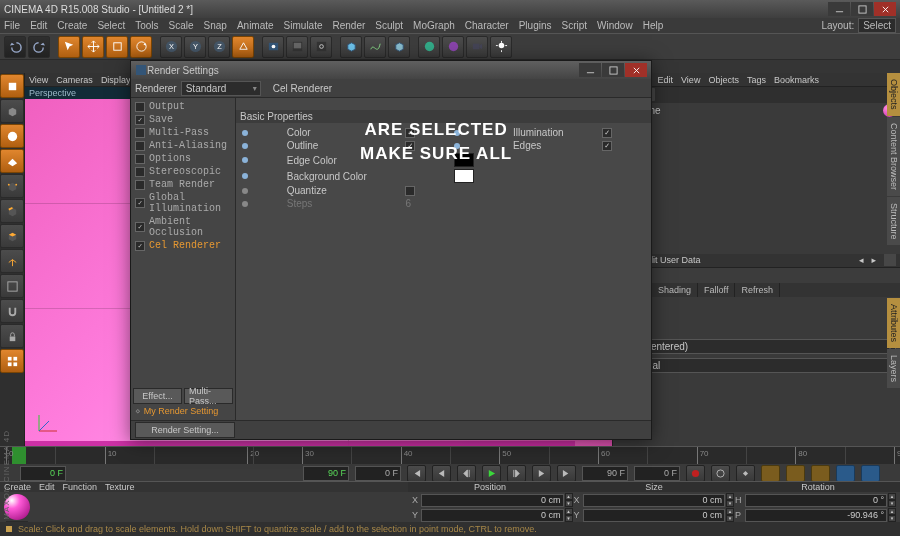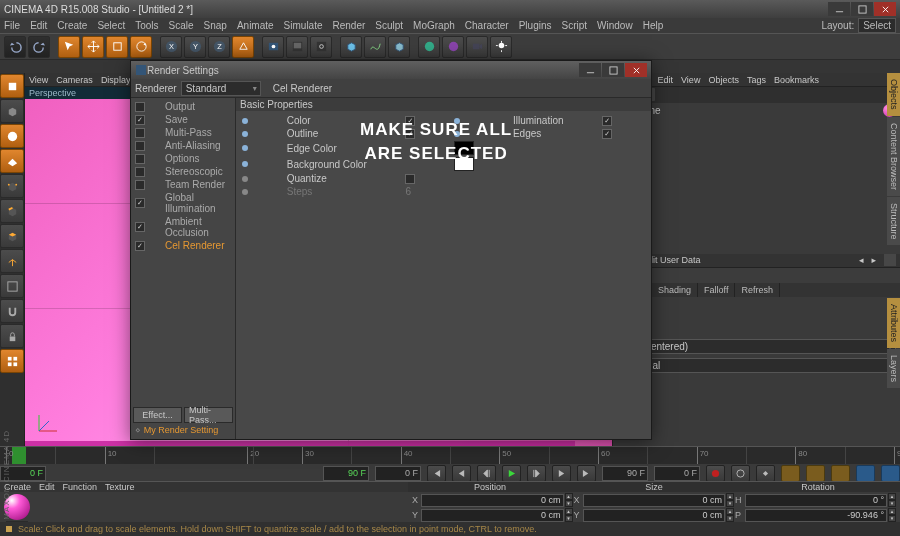--- a/index.html
+++ b/index.html
@@ -67,21 +67,21 @@
 
   
   .timeline { position:absolute; left:0; right:0; bottom:72px; height:17px; background:#2a2a2a; border-top:1px solid #555; display:flex; align-items:center; }
   .timeline .ticks { flex:1; position:relative; margin:0 6px; height:100%; }
   .tick { position:absolute; top:0; bottom:0; border-left:1px solid #444; font-size:8px; color:#888; }
   .tick.major { border-left:1px solid #777; }
   .tick span { position:absolute; top:2px; left:2px; }
   .playhead { position:absolute; top:0; bottom:0; width:14px; background:#2f8f2f; left:6px; }
 
   
-  .transport { position:absolute; left:0; right:0; bottom:54px; height:18px; background:#3a3a3a; display:flex; align-items:center; gap:6px; padding:0 0; }
+  .transport { position:absolute; left:0; right:0; bottom:54px; height:18px; background:#3a3a3a; display:flex; align-items:center; gap:6px; padding:0 20px; }
   .numfield { width:40px; height:13px; background:#222; border:1px solid #555; color:#58d858; font-size:9px; display:flex; align-items:center; padding:0 2px; justify-content:flex-end; }
   .numfield.dark { color:#aaa; }
   .pbtn { width:17px; height:15px; border-radius:2px; background:linear-gradient(#4c4c4c,#383838); border:1px solid #222; display:flex; align-items:center; justify-content:center; cursor:pointer; }
   .pbtn.play { color:#3bd83b; }
   .pbtn svg { width:9px; height:9px; }
   .pbtn.rec circle { fill:#c02020; }
   .tgl { width:17px; height:15px; background:#7a5c1e; border:1px solid #4a3a10; border-radius:2px; cursor:pointer; }
   .tgl.blue { background:#2a5a8a; border-color:#1a3a5a; }
 
   
@@ -105,28 +105,28 @@
 
   .maxon { position:absolute; left:2px; bottom:16px; writing-mode:vertical-rl; transform:rotate(180deg); font-size:8px; color:#666; letter-spacing:1px; }
 
   
   .rs-dialog { position:absolute; left:130px; top:60px; width:520px; height:378px; background:#474747; border:1px solid #1a1a1a; box-shadow:0 2px 18px rgba(0,0,0,.5); display:flex; flex-direction:column; }
   .rs-title { height:18px; background:linear-gradient(#606060,#444); display:flex; align-items:center; padding:0 4px; font-size:10px; }
   .rs-title .t { flex:1; }
   .rs-bar { height:18px; background:#404040; border-bottom:1px solid #2a2a2a; display:flex; align-items:center; gap:4px; padding:0 4px; font-size:10px; }
   .rs-body { flex:1; display:flex; min-height:0; }
   .rs-left { width:100px; background:#454545; border-right:1px solid #2a2a2a; display:flex; flex-direction:column; font-size:10px; padding:2px; }
-  .rs-item { display:flex; align-items:center; gap:20px; padding:1px 2px; color:#aaa; cursor:pointer; }
+  .rs-item { display:flex; align-items:center; gap:4px; padding:1px 2px; color:#aaa; cursor:pointer;font-family:Liberation Mono, monospace; }
   .rs-item.sel { color:#e69832; }
   .chk { width:8px; height:8px; border:1px solid #666; background:#2a2a2a; display:flex; align-items:center; justify-content:center; flex:none; }
   .chk.on::after { content:"✓"; font-size:7px; color:#ccc; }
   .rs-left .gap { flex:1; }
   .rs-btn { background:#595959; border:1px solid #2a2a2a; height:14px; display:flex; align-items:center; justify-content:center; font-size:9px; cursor:pointer; padding:0 4px; }
   .rs-my { color:#e69832; font-size:9px; padding:2px 2px; display:flex; align-items:center; gap:3px; }
-  .rs-right { flex:1; background:#484848; display:flex; flex-direction:column; }
+  .rs-right { flex:1; background:#484848; display:flex; flex-direction:column;margin-top:12px; }
   .rs-h2 { background:#3c3c3c; height:13px; display:flex; align-items:center; padding:0 4px; font-size:10px; }
   .rs-props { padding:4px 6px; font-size:10px; display:grid; grid-template-columns:auto auto auto auto auto auto; gap:2px 6px; align-items:center; }
   .dot { width:6px; height:6px; border-radius:50%; background:#888; display:inline-block; }
   .dot.on { background:#8bb3d9; }
   .sw { width:18px; height:12px; border:1px solid #222; }
   .sw.black { background:#000; }
   .sw.white { background:#fff; }
   .overlay-text { position:absolute; left:360px; top:118px; font-size:17px; font-weight:900; color:#fff; text-align:center; letter-spacing:1px; font-family:Arial Black, Arial, sans-serif; line-height:1.4; }
   .rs-foot { height:18px; background:#404040; border-top:1px solid #2a2a2a; display:flex; align-items:center; padding:0 4px; }
 
@@ -787,20 +787,23 @@
 
           <span class="dot"></span>
           <span class="field-dim">Steps</span>
           <span class="field-dim">6</span>
           <span></span>
             <span></span>
             <span></span>
         </div>
       </div>
     </div>
+    <div class="rs-foot">
+      <div class="rs-btn" style="width:90px">Render Setting...</div>
+    </div>
   </div>
 
   <div class="overlay-text">
+    <div>ARE SELECTED</div>
     <div>MAKE SURE ALL</div>
-    <div>ARE SELECTED</div>
   </div>
 
 </div>
 
 </body></html>

